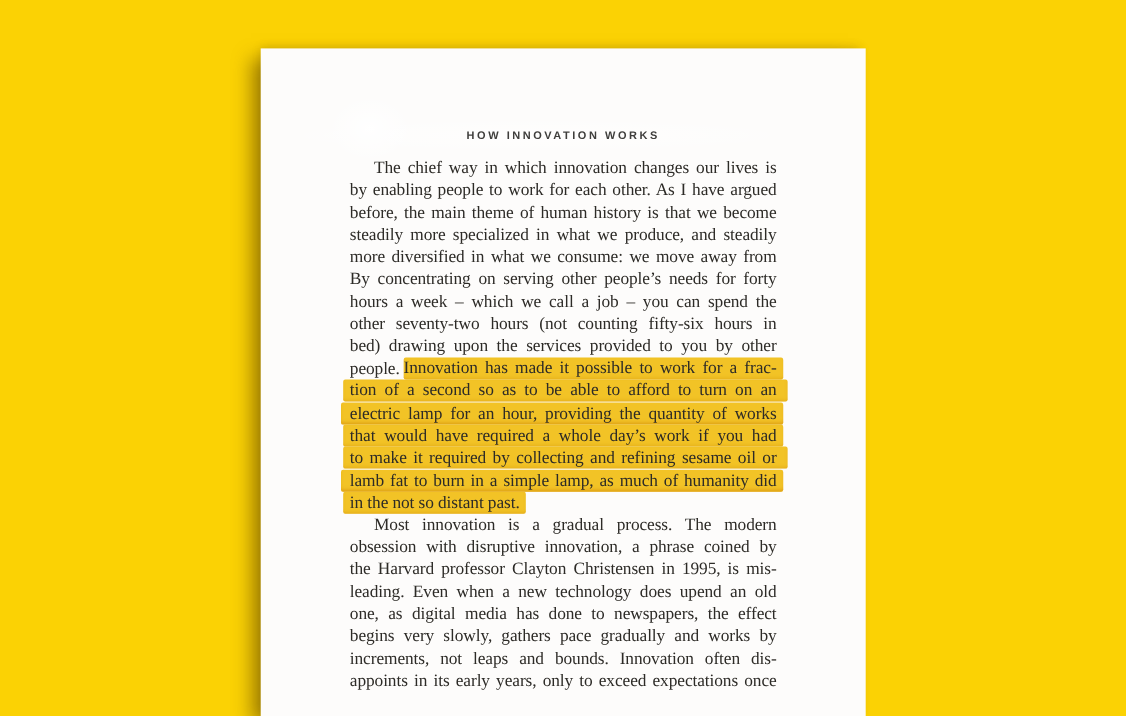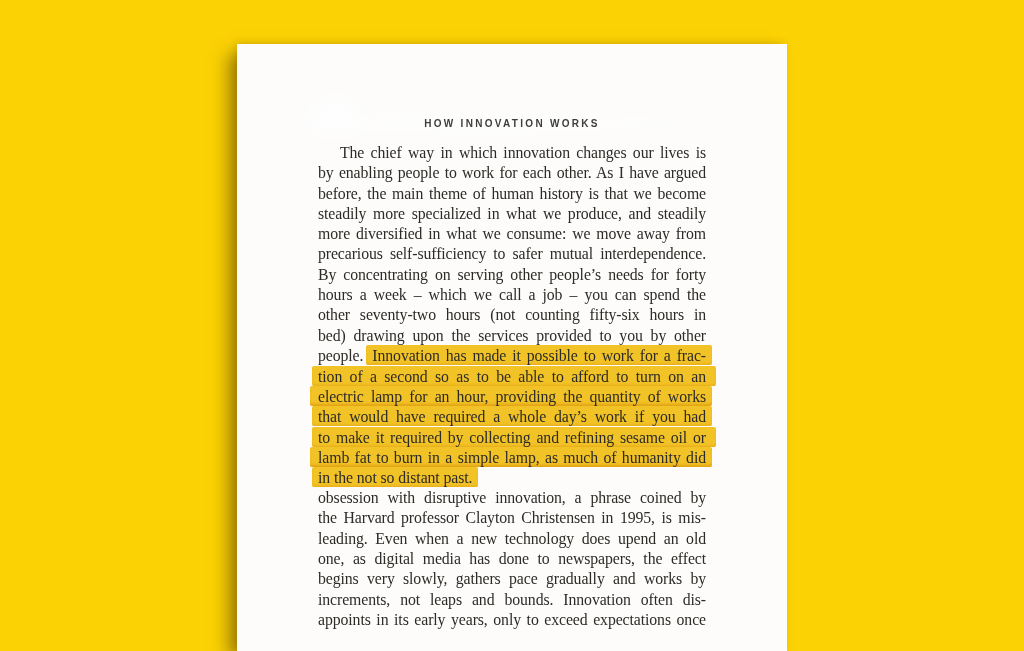--- a/index.html
+++ b/index.html
@@ -68,48 +68,48 @@
     padding: 1.5px 6px;
     margin: 0 -6px;
     border-radius: 2px;
     box-shadow: inset 0 -2px 3px -1px rgba(216, 147, 13, 0.5);
   }
   .hl.v1 { padding-right: 10px; margin-right: -10px; }
   .hl.v2 {
     padding-left: 8px; margin-left: -8px;
     box-shadow: inset 0 -3px 3px -1px rgba(216, 147, 13, 0.68);
   }
-  .hl.start { margin-left: -3px; padding-left: 6px; }
+  .hl.start { margin-left: -3px; padding-left: 0; }
 </style>
 </head>
 <body>
 
 <div class="scene">
   <div class="page">
     <div class="glare glare-spot"></div>
     <div class="glare glare-band"></div>
     <div class="running-head">HOW INNOVATION WORKS</div>
     <div class="body-text" id="body-text">
         <div class="line indent">The chief way in which innovation changes our lives is</div>
         <div class="line">by enabling people to work for each other. As I have argued</div>
         <div class="line">before, the main theme of human history is that we become</div>
         <div class="line">steadily more specialized in what we produce, and steadily</div>
         <div class="line">more diversified in what we consume: we move away from</div>
-        <div class="line">precarious self-sufficiency to safer mutual interdependence.</div>
         <div class="line">By concentrating on serving other people’s needs for forty</div>
         <div class="line">hours a week – which we call a job – you can spend the</div>
         <div class="line">other seventy-two hours (not counting fifty-six hours in</div>
         <div class="line">bed) drawing upon the services provided to you by other</div>
         <div class="line">people. <span class="hl start v0">Innovation has made it possible to work for a frac-</span></div>
         <div class="line"><span class="hl v1">tion of a second so as to be able to afford to turn on an</span></div>
         <div class="line"><span class="hl v2">electric lamp for an hour, providing the quantity of works</span></div>
         <div class="line"><span class="hl v0">that would have required a whole day’s work if you had</span></div>
         <div class="line"><span class="hl v1">to make it required by collecting and refining sesame oil or</span></div>
         <div class="line"><span class="hl v2">lamb fat to burn in a simple lamp, as much of humanity did</span></div>
         <div class="line para-end"><span class="hl v0">in the not so distant past.</span></div>
+        <div class="line indent">Most innovation is a gradual process. The modern</div>
         <div class="line">obsession with disruptive innovation, a phrase coined by</div>
         <div class="line">the Harvard professor Clayton Christensen in 1995, is mis-</div>
         <div class="line">leading. Even when a new technology does upend an old</div>
         <div class="line">one, as digital media has done to newspapers, the effect</div>
         <div class="line">begins very slowly, gathers pace gradually and works by</div>
         <div class="line">increments, not leaps and bounds. Innovation often dis-</div>
         <div class="line">appoints in its early years, only to exceed expectations once</div>
       </div>
   </div>
 </div>

